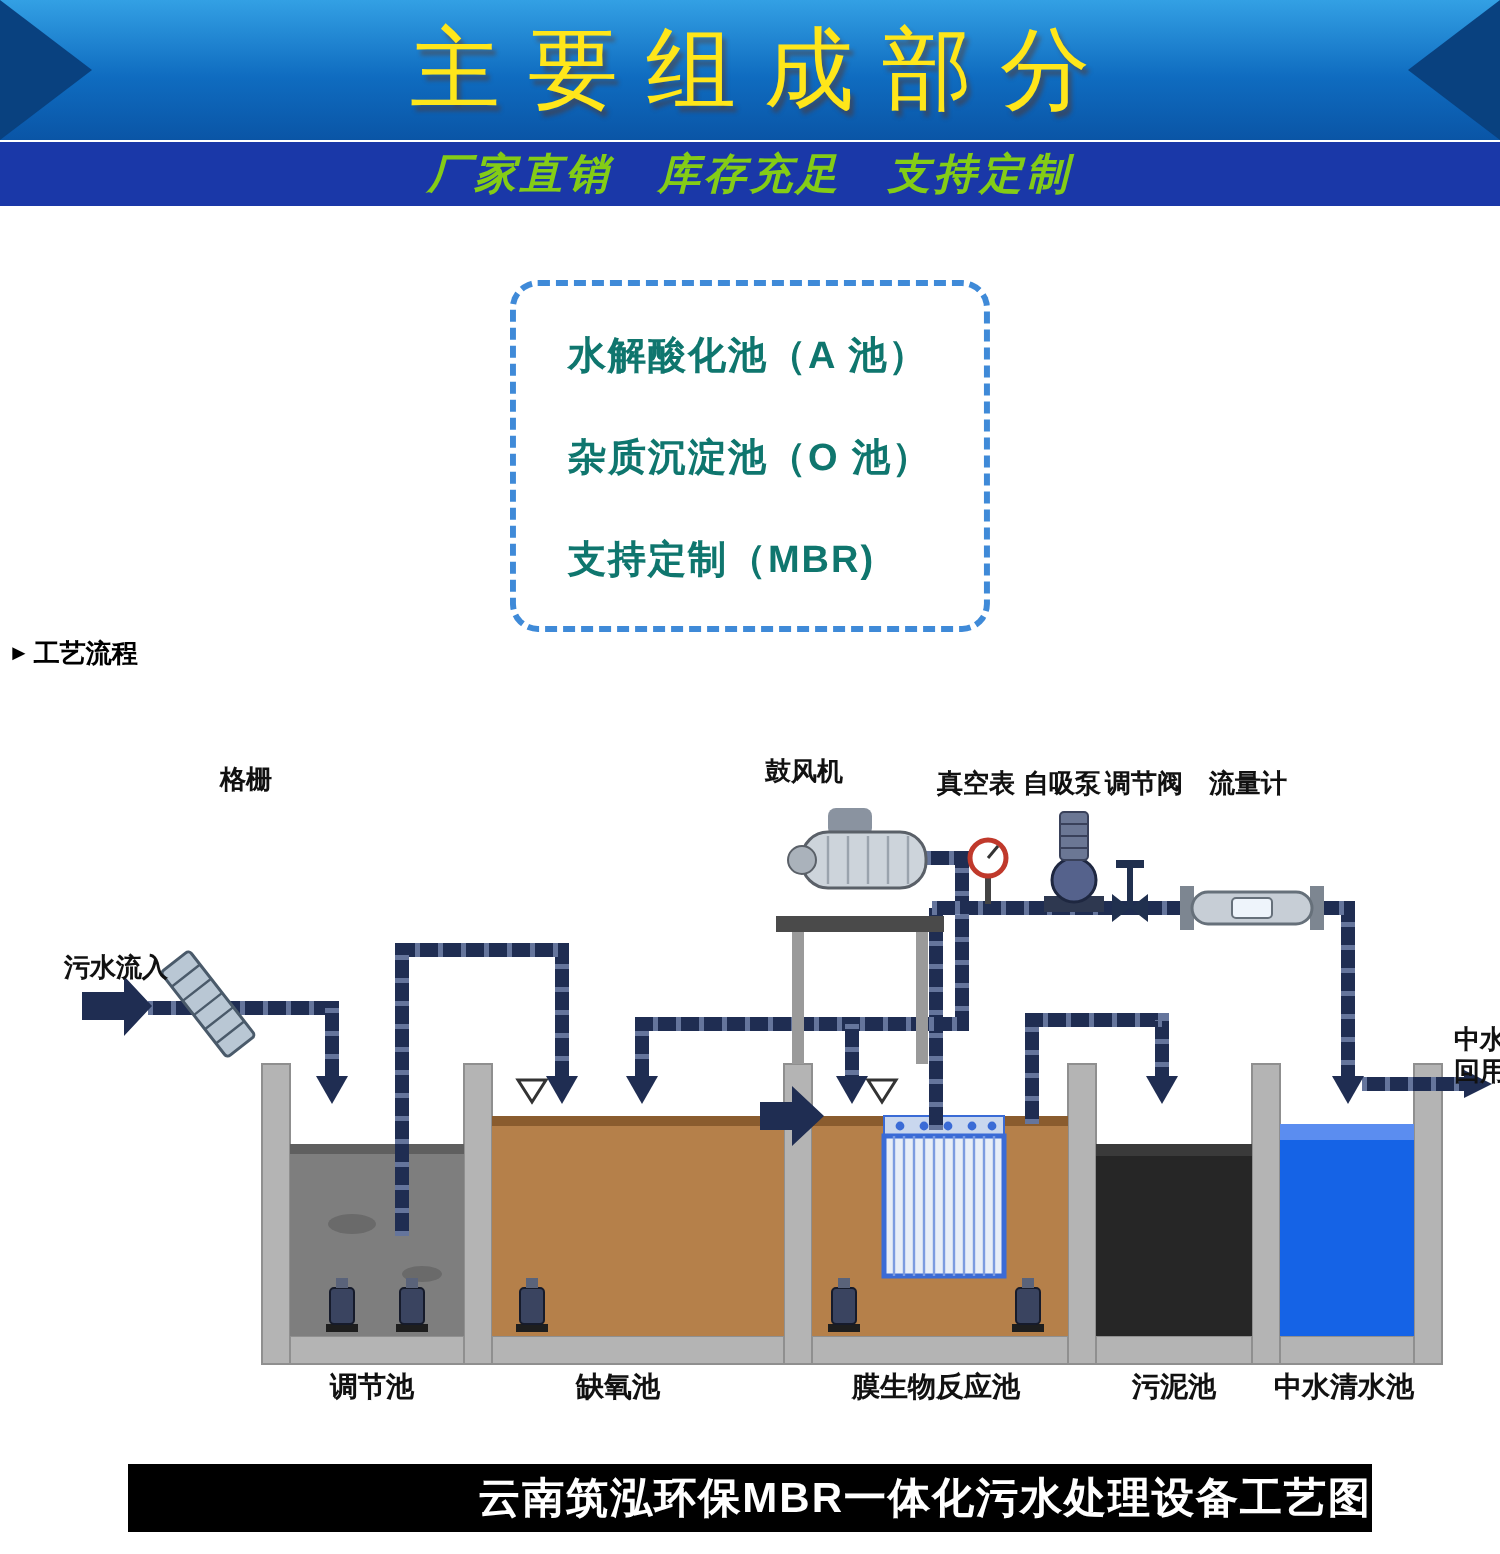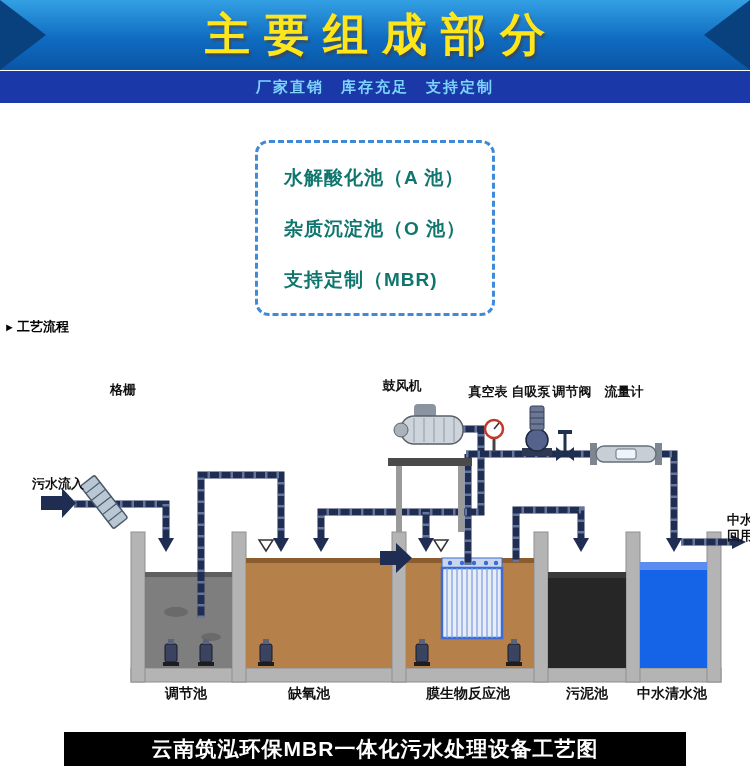--- a/index.html
+++ b/index.html
@@ -6,27 +6,27 @@
   .page{position:relative;width:750px;height:777px;background:#fff;overflow:hidden;
         font-family:"Liberation Sans","DejaVu Sans",sans-serif;}
 
   
   .banner{position:absolute;top:0;left:0;width:750px;height:70px;
           background:linear-gradient(180deg,#33a0e4 0%,#0f6cc0 55%,#0a55a6 100%);
           display:flex;align-items:center;justify-content:center;overflow:hidden;}
   .chev{position:absolute;top:0;height:70px;width:46px;background:#09417f;}
   .chev.left{left:0;clip-path:polygon(0 0,100% 50%,0 100%);}
   .chev.right{right:0;clip-path:polygon(100% 0,0 50%,100% 100%);}
-  .banner-title{color:#ffe61a;font-size:45px;font-weight:bold;letter-spacing:14px;margin-right:-14px;
+  .banner-title{color:#ffe61a;font-size:45px;font-weight:normal;letter-spacing:14px;margin-right:-14px;
                 text-shadow:2px 3px 2px rgba(110,40,0,.4);white-space:nowrap;text-align:center;}
 
   
   .subbar{position:absolute;top:71px;left:0;width:750px;height:32px;background:#1a38a8;
           display:flex;align-items:center;justify-content:center;}
-  .subbar span{color:#7dd3fc;font-weight:bold;font-size:15px;letter-spacing:2px;white-space:nowrap;}
+  .subbar span{color:#84cc16;font-weight:bold;font-size:21px;letter-spacing:2px;white-space:nowrap;font-style:italic;}
 
   
   .components-box{position:absolute;top:140px;left:50%;transform:translateX(-50%);
                   border:3px dashed #3f8ad8;border-radius:14px;background:#fff;
                   padding:22px 26px 12px 26px;}
   .component-item{font-size:19px;font-weight:bold;color:#0f766e;margin-bottom:25px;
                   letter-spacing:1px;white-space:nowrap;}
   .component-item:last-child{margin-bottom:8px;}
 
   
@@ -37,21 +37,21 @@
   
   .diagram{position:absolute;top:372px;left:16px;width:750px;height:358px;}
   .pipe{stroke:#1f2d52;stroke-width:7;fill:none;}
   .pipe-hatch{stroke:#9fb0d8;stroke-width:7;fill:none;stroke-dasharray:2.5 9;opacity:.55;}
   .arrow{fill:#1f2d52;}
   .lbl{font:bold 13px "Liberation Sans","DejaVu Sans",sans-serif;fill:#111;}
   .lbl-lg{font:bold 14px "Liberation Sans","DejaVu Sans",sans-serif;fill:#111;}
 
   
   .footer-bar{position:absolute;top:732px;left:64px;width:622px;height:34px;background:#000;
-              display:flex;align-items:center;justify-content:center;}
+              display:flex;align-items:center;justify-content:flex-end;}
   .footer-bar span{color:#fff;font-size:21px;font-weight:bold;letter-spacing:1px;white-space:nowrap;}
 </style>
 </head>
 <body>
 
 <div class="page">
 
   <div class="banner">
     <div class="chev left"></div>
     <div class="chev right"></div>

